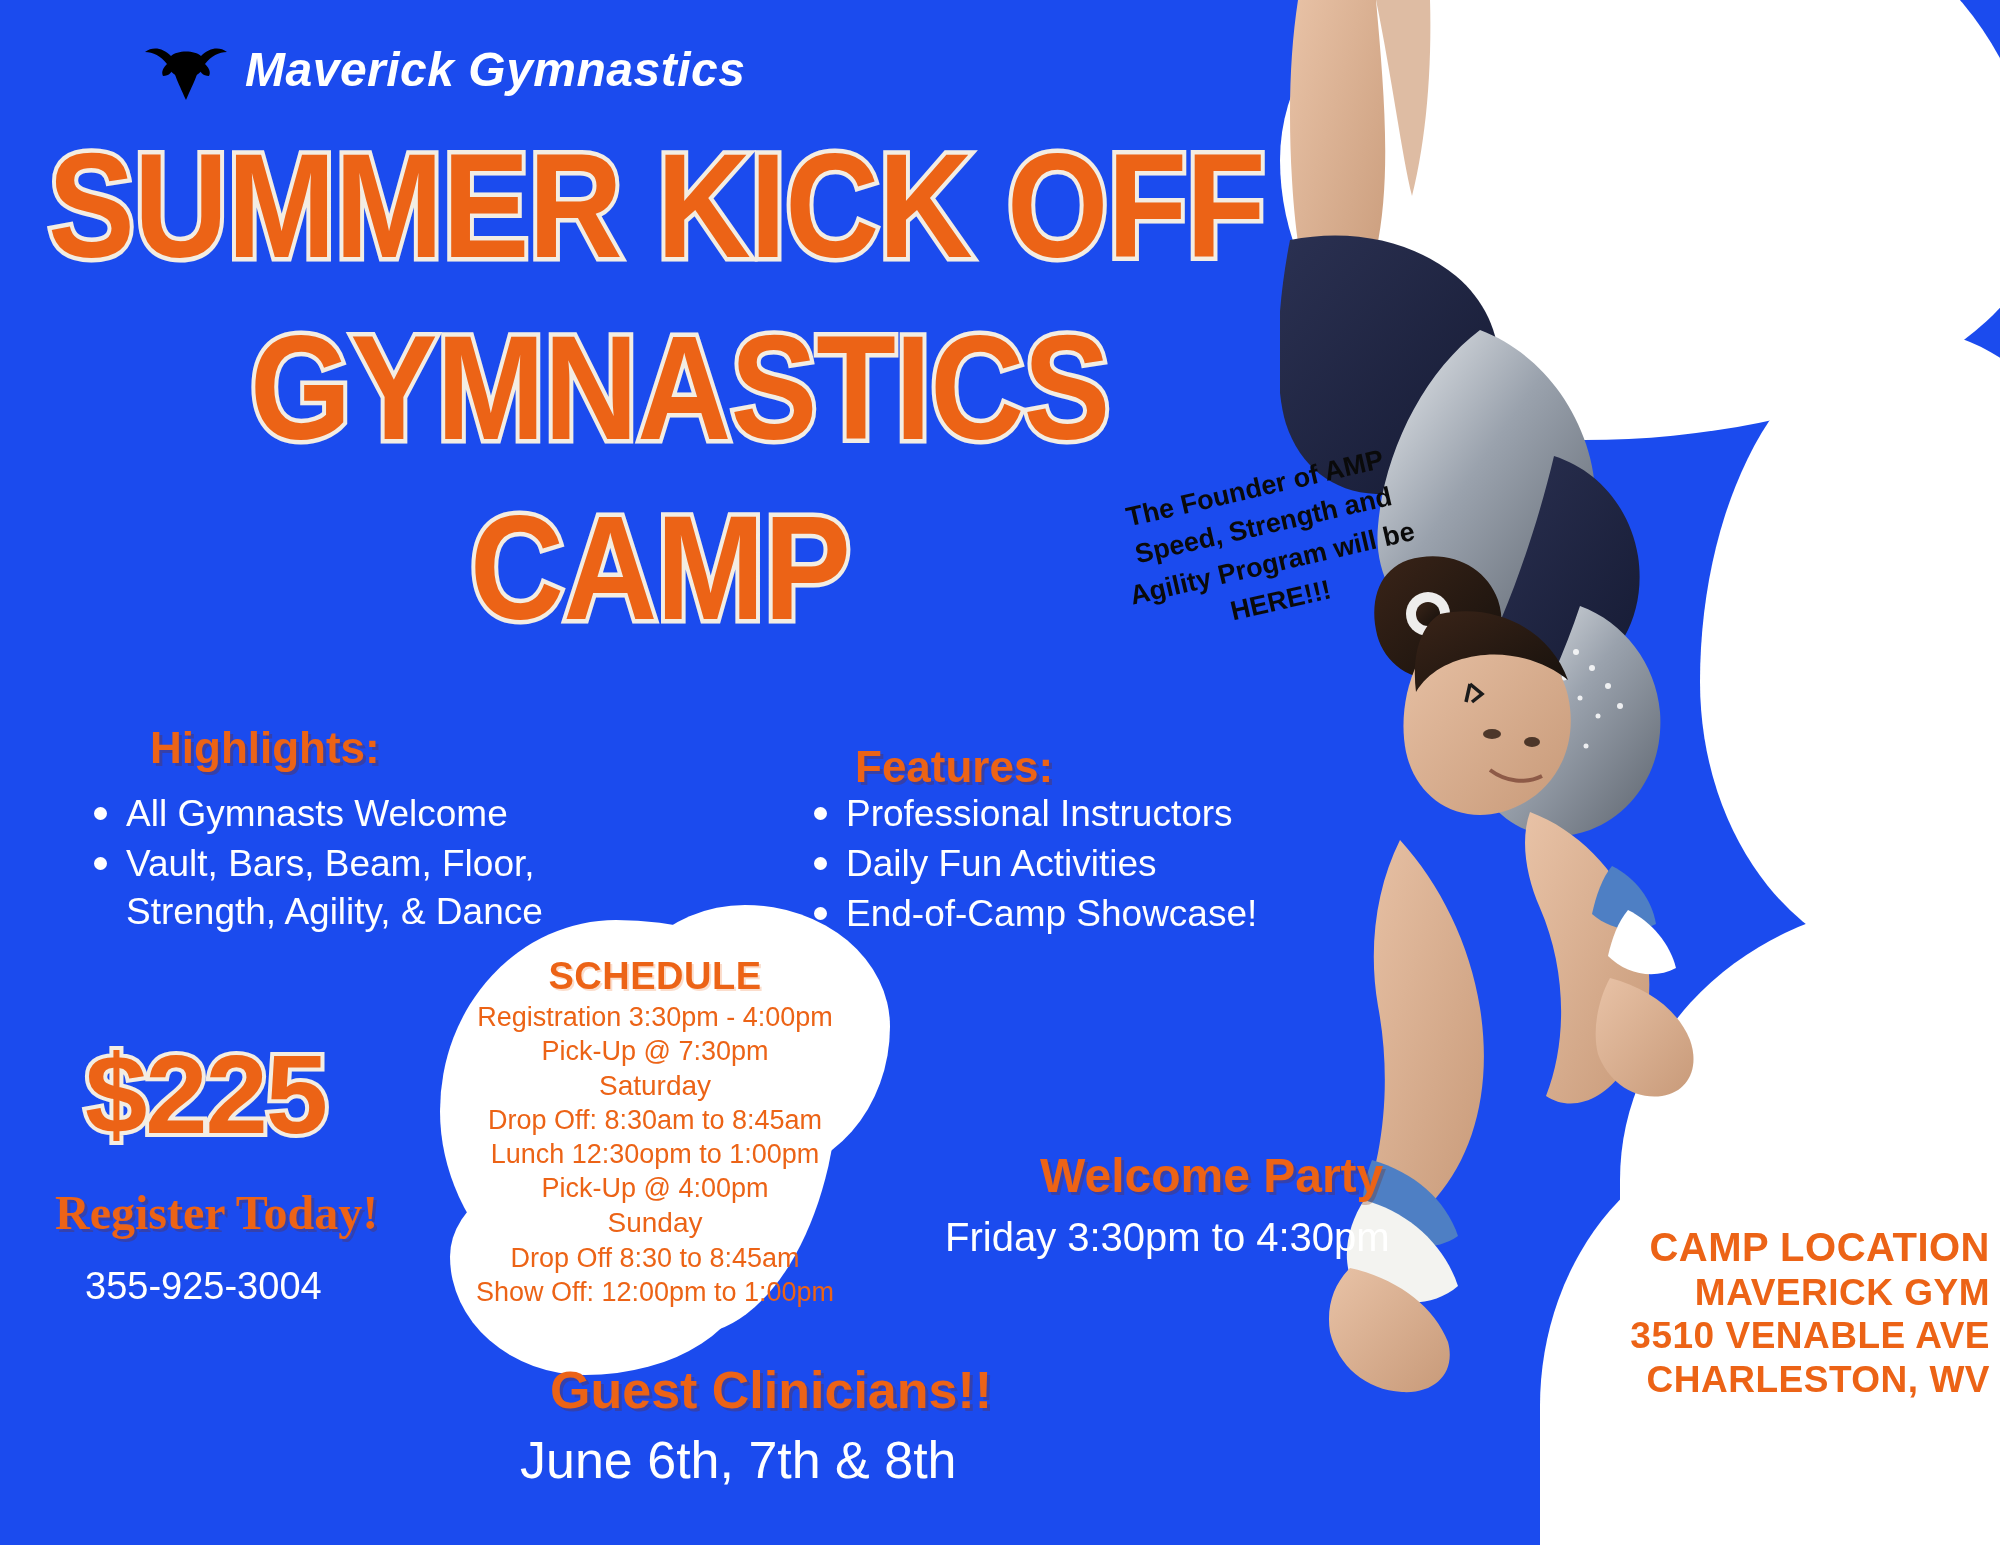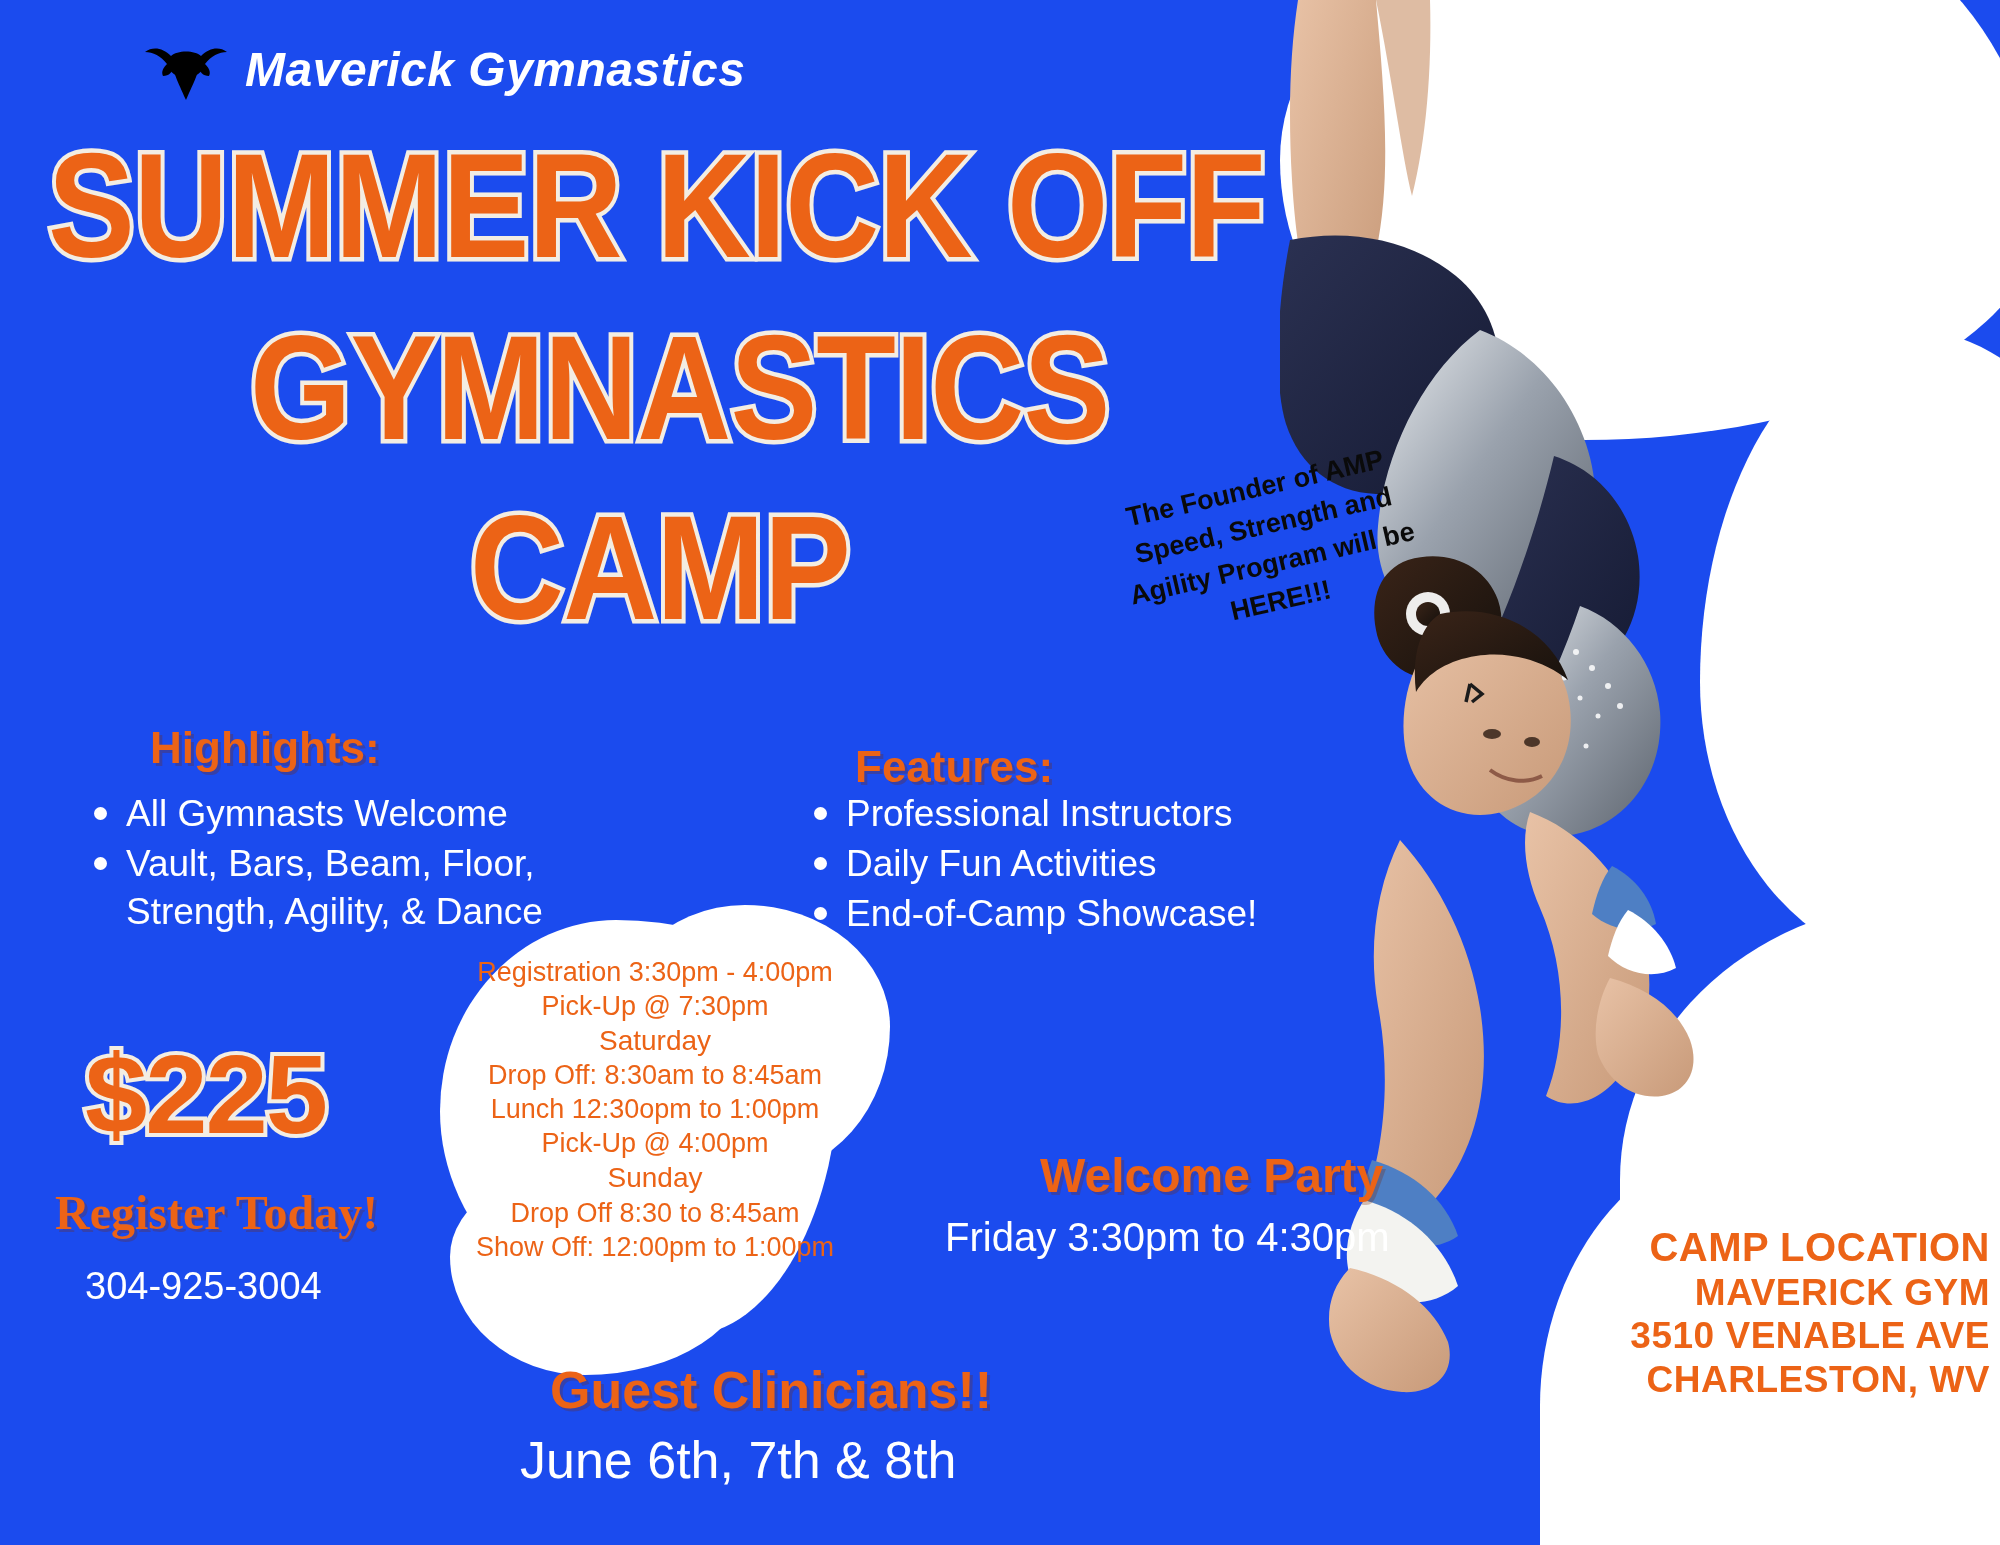--- a/index.html
+++ b/index.html
@@ -260,34 +260,35 @@
   <ul class="bullets" id="features-list">
     <li>Professional Instructors</li>
     <li>Daily Fun Activities</li>
     <li>End-of-Camp Showcase!</li>
   </ul>
 
   <div id="schedule-blob"></div>
   <div id="schedule-blob2"></div>
   <div id="schedule-blob3"></div>
   <div id="schedule">
+    <div id="schedule-head">SCHEDULE</div>
     <div class="row">Registration 3:30pm - 4:00pm</div>
     <div class="row">Pick-Up @ 7:30pm</div>
     <div class="day">Saturday</div>
     <div class="row">Drop Off: 8:30am to 8:45am</div>
     <div class="row">Lunch 12:30opm to 1:00pm</div>
     <div class="row">Pick-Up @ 4:00pm</div>
     <div class="day">Sunday</div>
     <div class="row">Drop Off 8:30 to 8:45am</div>
     <div class="row">Show Off: 12:00pm to 1:00pm</div>
   </div>
 
   <div id="price">$225</div>
   <div id="register">Register Today!</div>
-  <div id="phone">304-925-3004</div>
+  <div id="phone">355-925-3004</div>
 
   <div id="welcome-title">Welcome Party</div>
   <div id="welcome-sub">Friday 3:30pm to 4:30pm</div>
 
   <div id="camp-location">
     <div class="cl-head">CAMP LOCATION</div>
     <div class="cl-line">MAVERICK GYM</div>
     <div class="cl-line">3510 VENABLE AVE</div>
     <div class="cl-line">CHARLESTON, WV</div>
   </div>

